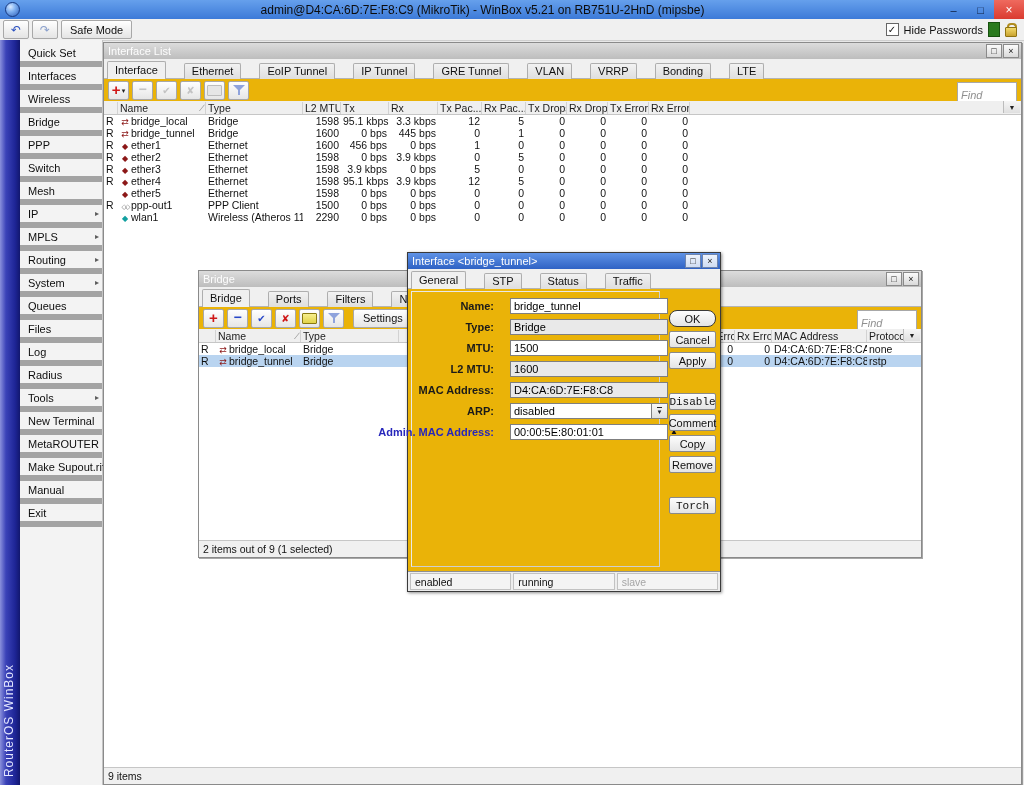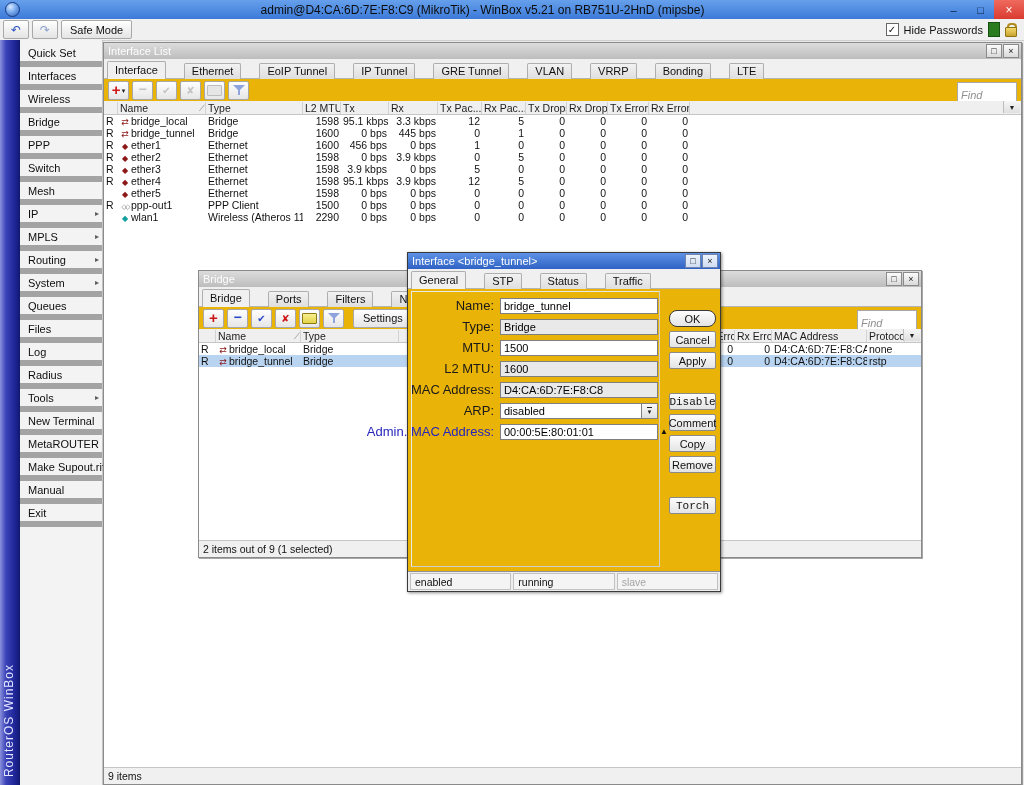--- a/index.html
+++ b/index.html
@@ -123,22 +123,22 @@
 
   
   #dlg{left:407px;top:252px;width:314px;height:340px;z-index:3;border:1px solid #3a3a3a;
     box-shadow:1px 1px 3px rgba(0,0,0,.45);}
   #dlg .win-btn{background:linear-gradient(#eef3fc,#cfdcf2);border-color:#6d84ae;}
   .dlg-body{position:relative;flex:1 1 auto;}
   .tab-page{position:absolute;left:3px;top:2px;right:60px;bottom:4px;
     border:1px solid #e6e6e6;border-color:#e9e9e9 #cfcfcf #cfcfcf #e9e9e9;}
   .dlg-fields{position:absolute;top:8px;left:2px;}
   .f-row{display:flex;align-items:center;height:17px;margin-bottom:4px;}
-  .f-label{display:flex;justify-content:flex-end;align-items:center;width:84px;padding-right:6px;
-    white-space:nowrap;font-size:13px;color:#1a1a1a;flex:0 0 auto;}
+  .f-label{display:flex;justify-content:flex-end;align-items:center;width:84px;padding-right:16px;
+    white-space:nowrap;font-size:11px;color:#1a1a1a;flex:0 0 auto;font-weight:bold;}
   .f-label.accent{color:#2626bb;}
   .fieldbox{width:158px;height:16px;border:1px solid #7f7f7f;background:#fff;display:flex;
     align-items:center;box-sizing:border-box;}
   .fieldbox.readonly{background:#e9e9e9;}
   .fieldbox input{flex:1;min-width:0;border:none;background:transparent;font-family:inherit;
     font-size:11px;padding:0 3px;height:14px;outline:none;color:#000;}
   .dd-btn{width:15px;height:14px;border-left:1px solid #7f7f7f;flex:0 0 auto;
     background:linear-gradient(#f8f8f8,#dfdfdf);display:flex;align-items:center;justify-content:center;}
   .dd-glyph{font-size:6px;line-height:1;border-top:1px solid #222;padding-top:1px;color:#222;}
   .dd-glyph::before{content:"▼";}

